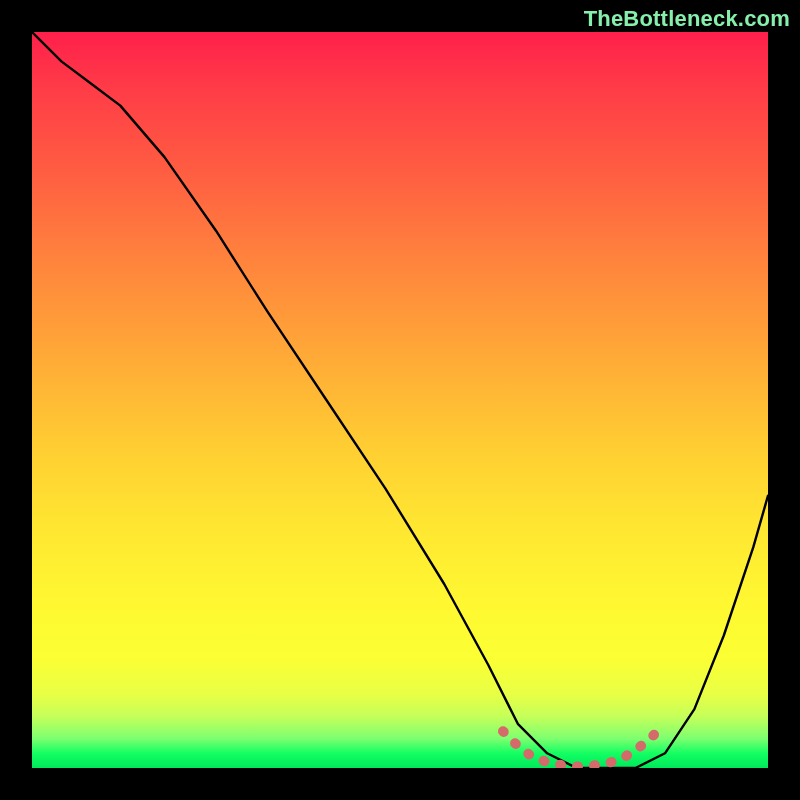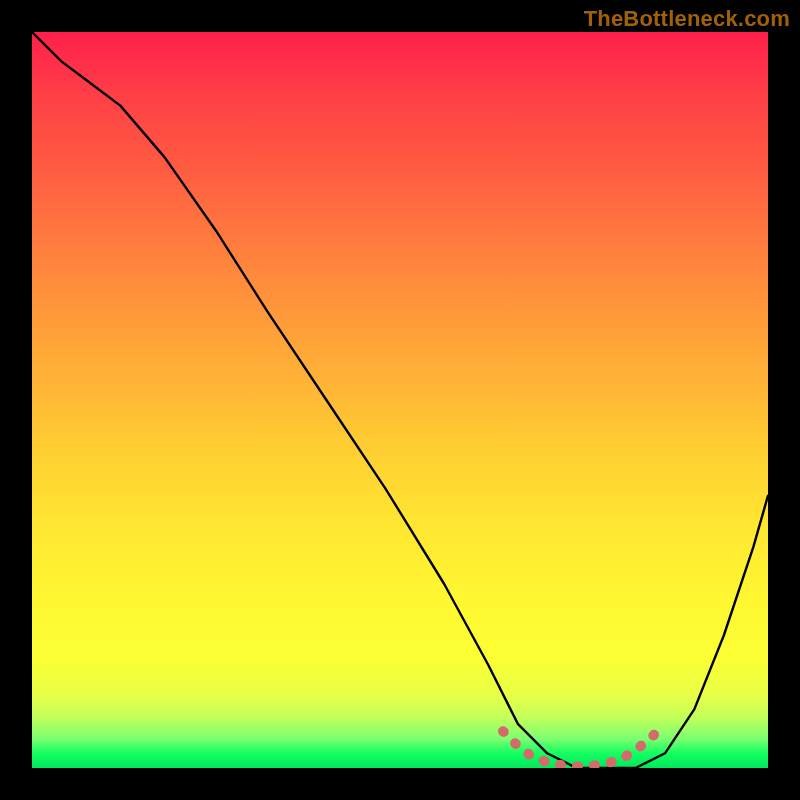--- a/index.html
+++ b/index.html
@@ -46,21 +46,21 @@
       #c5ff5a 93%,
       #7dff6f 96%,
       #13ff62 98%,
       #00e85b 100%
     );
   }
   .attribution {
     position: absolute;
     top: 6px;
     right: 10px;
-    color: #a16207;
+    color: #86efac;
     font-size: 22px;
     font-weight: 600;
     letter-spacing: 0.2px;
   }
   svg {
     position: absolute;
     left: 0; top: 0;
   }
 </style>
 </head>

